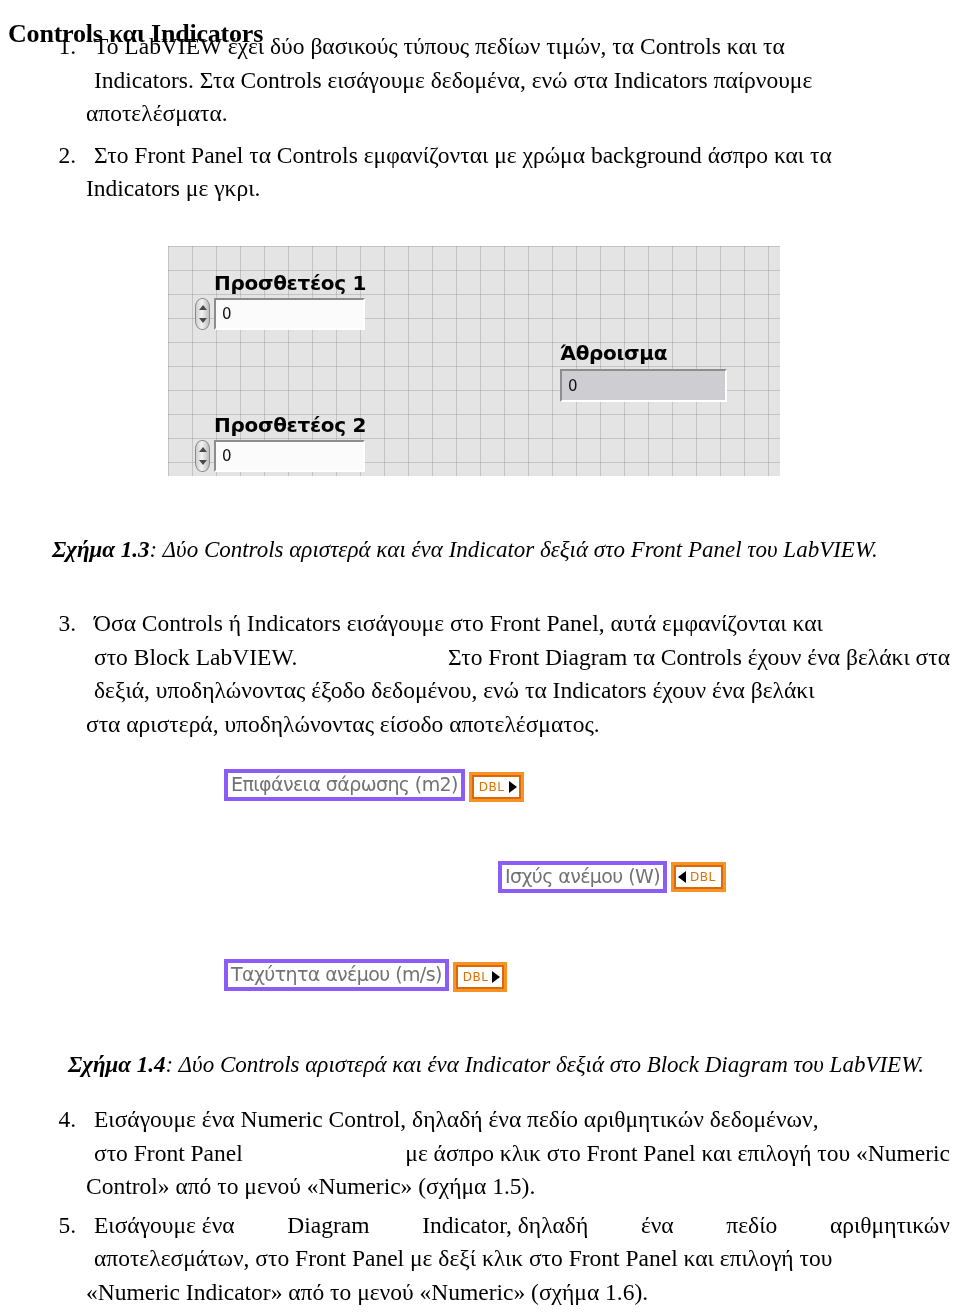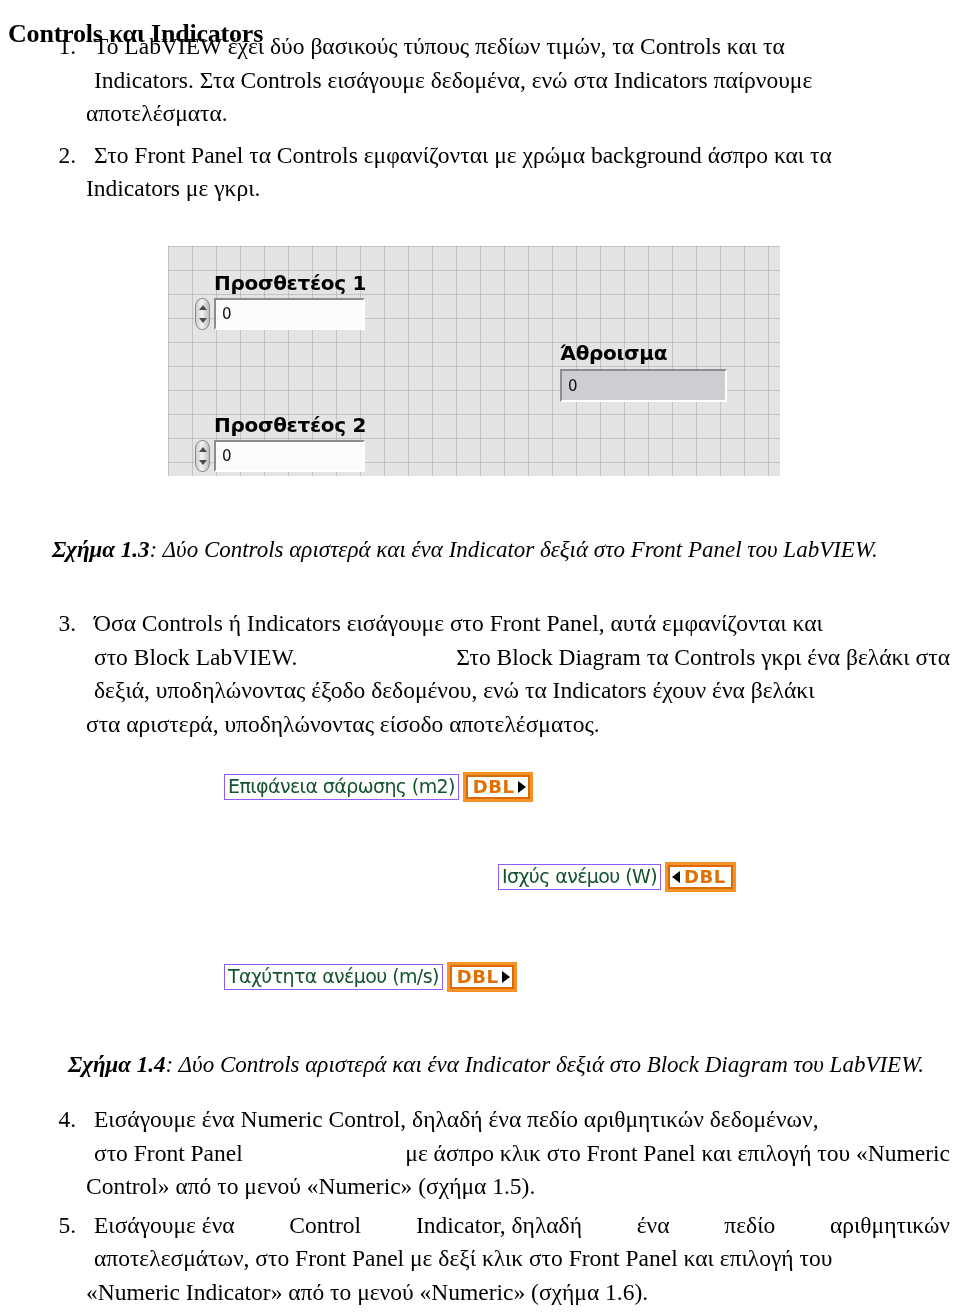--- a/index.html
+++ b/index.html
@@ -158,51 +158,51 @@
     position: absolute;
     left: 168px;
     top: 762px;
     width: 612px;
     height: 278px;
     background: #ffffff;
   }
   .term-group { position: absolute; }
   .term-label {
     display: inline-block;
-    border: 1px solid #8b5cf6;
+    border: 4px solid #8b5cf6;
     background: #fff;
     font-family: "DejaVu Sans", "Liberation Sans", sans-serif;
     font-size: 19px;
     font-weight: 500;
     letter-spacing: -0.6px;
     line-height: 21px;
     padding: 1px 3px 2px 3px;
     white-space: nowrap;
-    color: #14532d;
+    color: #737373;
   }
   .term-node {
     margin-top: 4px;
     display: inline-flex;
     align-items: center;
     background: #f79226;
     padding: 3px;
     box-sizing: border-box;
   }
   .term-node .inner {
     display: inline-flex;
     align-items: center;
     background: #ffffff;
     border: 2px solid #d96a07;
     height: 20px;
     padding: 0 2px;
   }
   .term-node .dbl {
     font-family: "DejaVu Sans", "Liberation Sans", sans-serif;
-    font-size: 18px;
-    font-weight: bold;
+    font-size: 12px;
+    font-weight: normal;
     color: #e07000;
     letter-spacing: 0.5px;
     padding: 0 3px;
     line-height: 1;
   }
   .term-node .arrow {
     width: 0; height: 0;
     border-top: 6px solid transparent;
     border-bottom: 6px solid transparent;
   }
@@ -273,21 +273,21 @@
 
   <div class="olist" style="top:607px;">
     <div class="li">
       <span class="num">3.</span>
       <span class="body">
         <span class="ln just">
           <span>Όσα Controls ή Indicators εισάγουμε στο Front Panel, αυτά εμφανίζονται και</span>
         </span>
         <span class="ln just">
           <span>στο Block LabVIEW.</span>
-          <span>Στο Block Diagram τα Controls γκρι ένα βελάκι στα</span>
+          <span>Στο Front Diagram τα Controls έχουν ένα βελάκι στα</span>
         </span>
         <span class="ln just">
           <span>δεξιά, υποδηλώνοντας έξοδο δεδομένου, ενώ τα Indicators έχουν ένα βελάκι</span>
         </span>
         <span class="ln">
           <span>στα αριστερά, υποδηλώνοντας είσοδο αποτελέσματος.</span>
         </span>
       </span>
     </div>
   </div>
@@ -345,21 +345,21 @@
           <span>Control» από το μενού «Numeric» (σχήμα 1.5).</span>
         </span>
       </span>
     </div>
 
     <div class="li">
       <span class="num">5.</span>
       <span class="body">
         <span class="ln just">
           <span>Εισάγουμε ένα</span>
-          <span>Control</span>
+          <span>Diagram</span>
           <span>Indicator, δηλαδή</span>
           <span>ένα</span>
           <span>πεδίο</span>
           <span>αριθμητικών</span>
         </span>
         <span class="ln just">
           <span>αποτελεσμάτων, στο Front Panel με δεξί κλικ στο Front Panel και επιλογή του</span>
         </span>
         <span class="ln">
           <span>«Numeric Indicator» από το μενού «Numeric» (σχήμα 1.6).</span>

